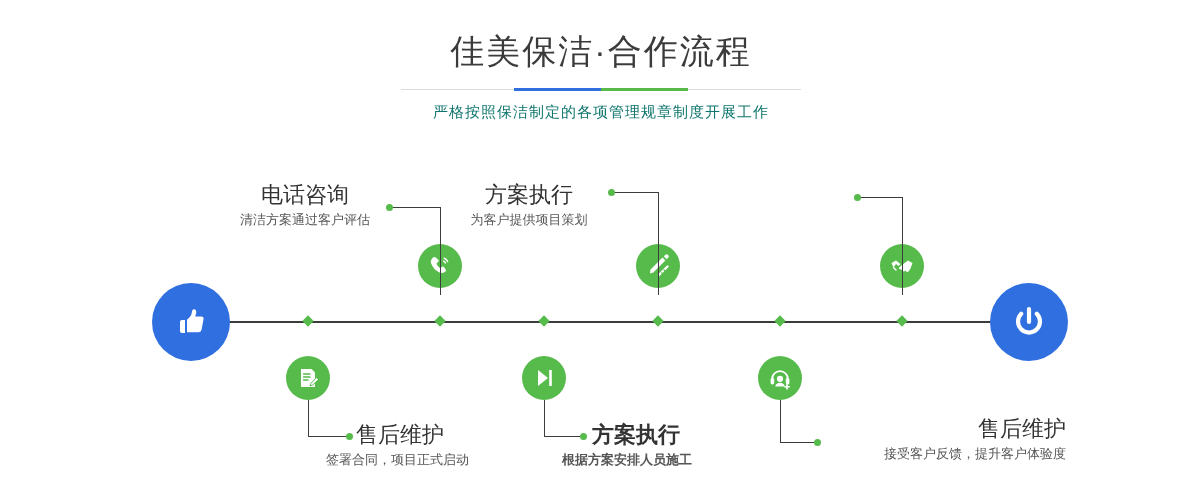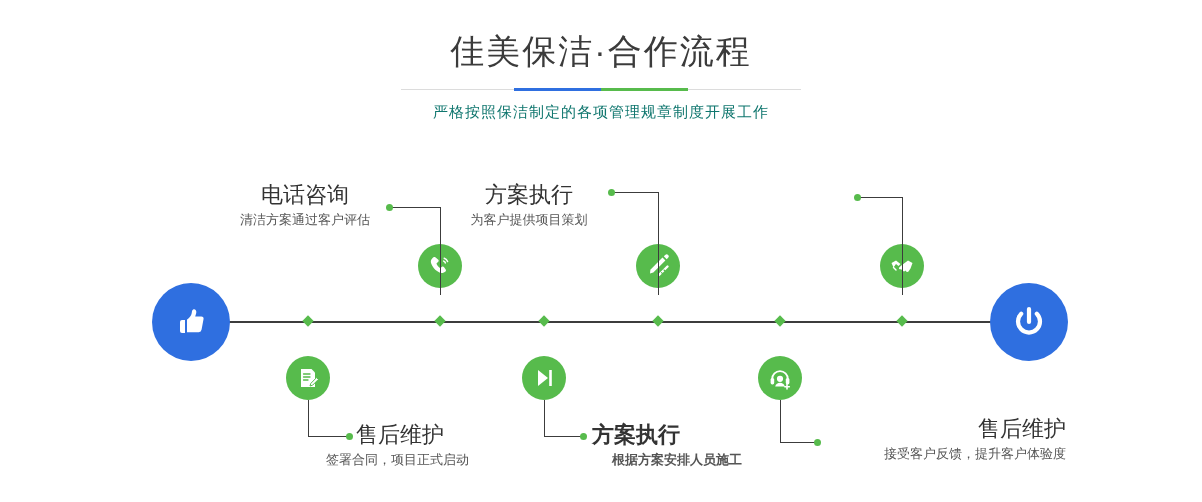--- a/index.html
+++ b/index.html
@@ -264,21 +264,21 @@
           <rect x="18.2" y="5" width="2.6" height="16" fill="#ffffff"></rect>
         </svg>
       </span>
     </div>
     <div class="diamond" style="left:540px; top:167px;"></div>
     <div class="conn conn-v" style="left:544px; top:250px; height:36px;"></div>
     <div class="conn conn-h" style="left:544px; top:286px; width:40px;"></div>
     <div class="dot" style="left:580px; top:283px;"></div>
     <div class="label" style="left:592px; top:274px; width:200px; text-align:left;font-weight:bold;">
       <div class="lab-title">方案执行</div>
-      <div class="lab-desc" style="margin-left:-30px;text-align:center;">根据方案安排人员施工</div>
+      <div class="lab-desc" style="margin-left:-30px;">根据方案安排人员施工</div>
     </div>
 
     <div class="node-circle" style="left:880px; top:94px;">
       <span>
         <svg width="26" height="26" viewBox="0 0 26 26" aria-hidden="true">
           <path d="M2.5 10 L7 7.5 L11.5 11 L9.5 13 L7 11 L4.5 14.5 Z" fill="#ffffff"></path>
           <path d="M23.5 10 L19 7.5 L14 11.2 L12 12.8 L10.2 14.6 C9.6 15.2 10 16.2 10.9 16.2 L12.2 16.2 L14 18 C14.6 18.6 15.5 18.6 16 18 L16.4 17.6 L17.5 18.7 C18.1 19.3 19 19.2 19.5 18.6 L21.5 15.5 Z" fill="#ffffff"></path>
           <path d="M4.5 14.5 L7 17" stroke="#ffffff" stroke-width="1.4" stroke-linecap="round"></path>
         </svg>
       </span>

